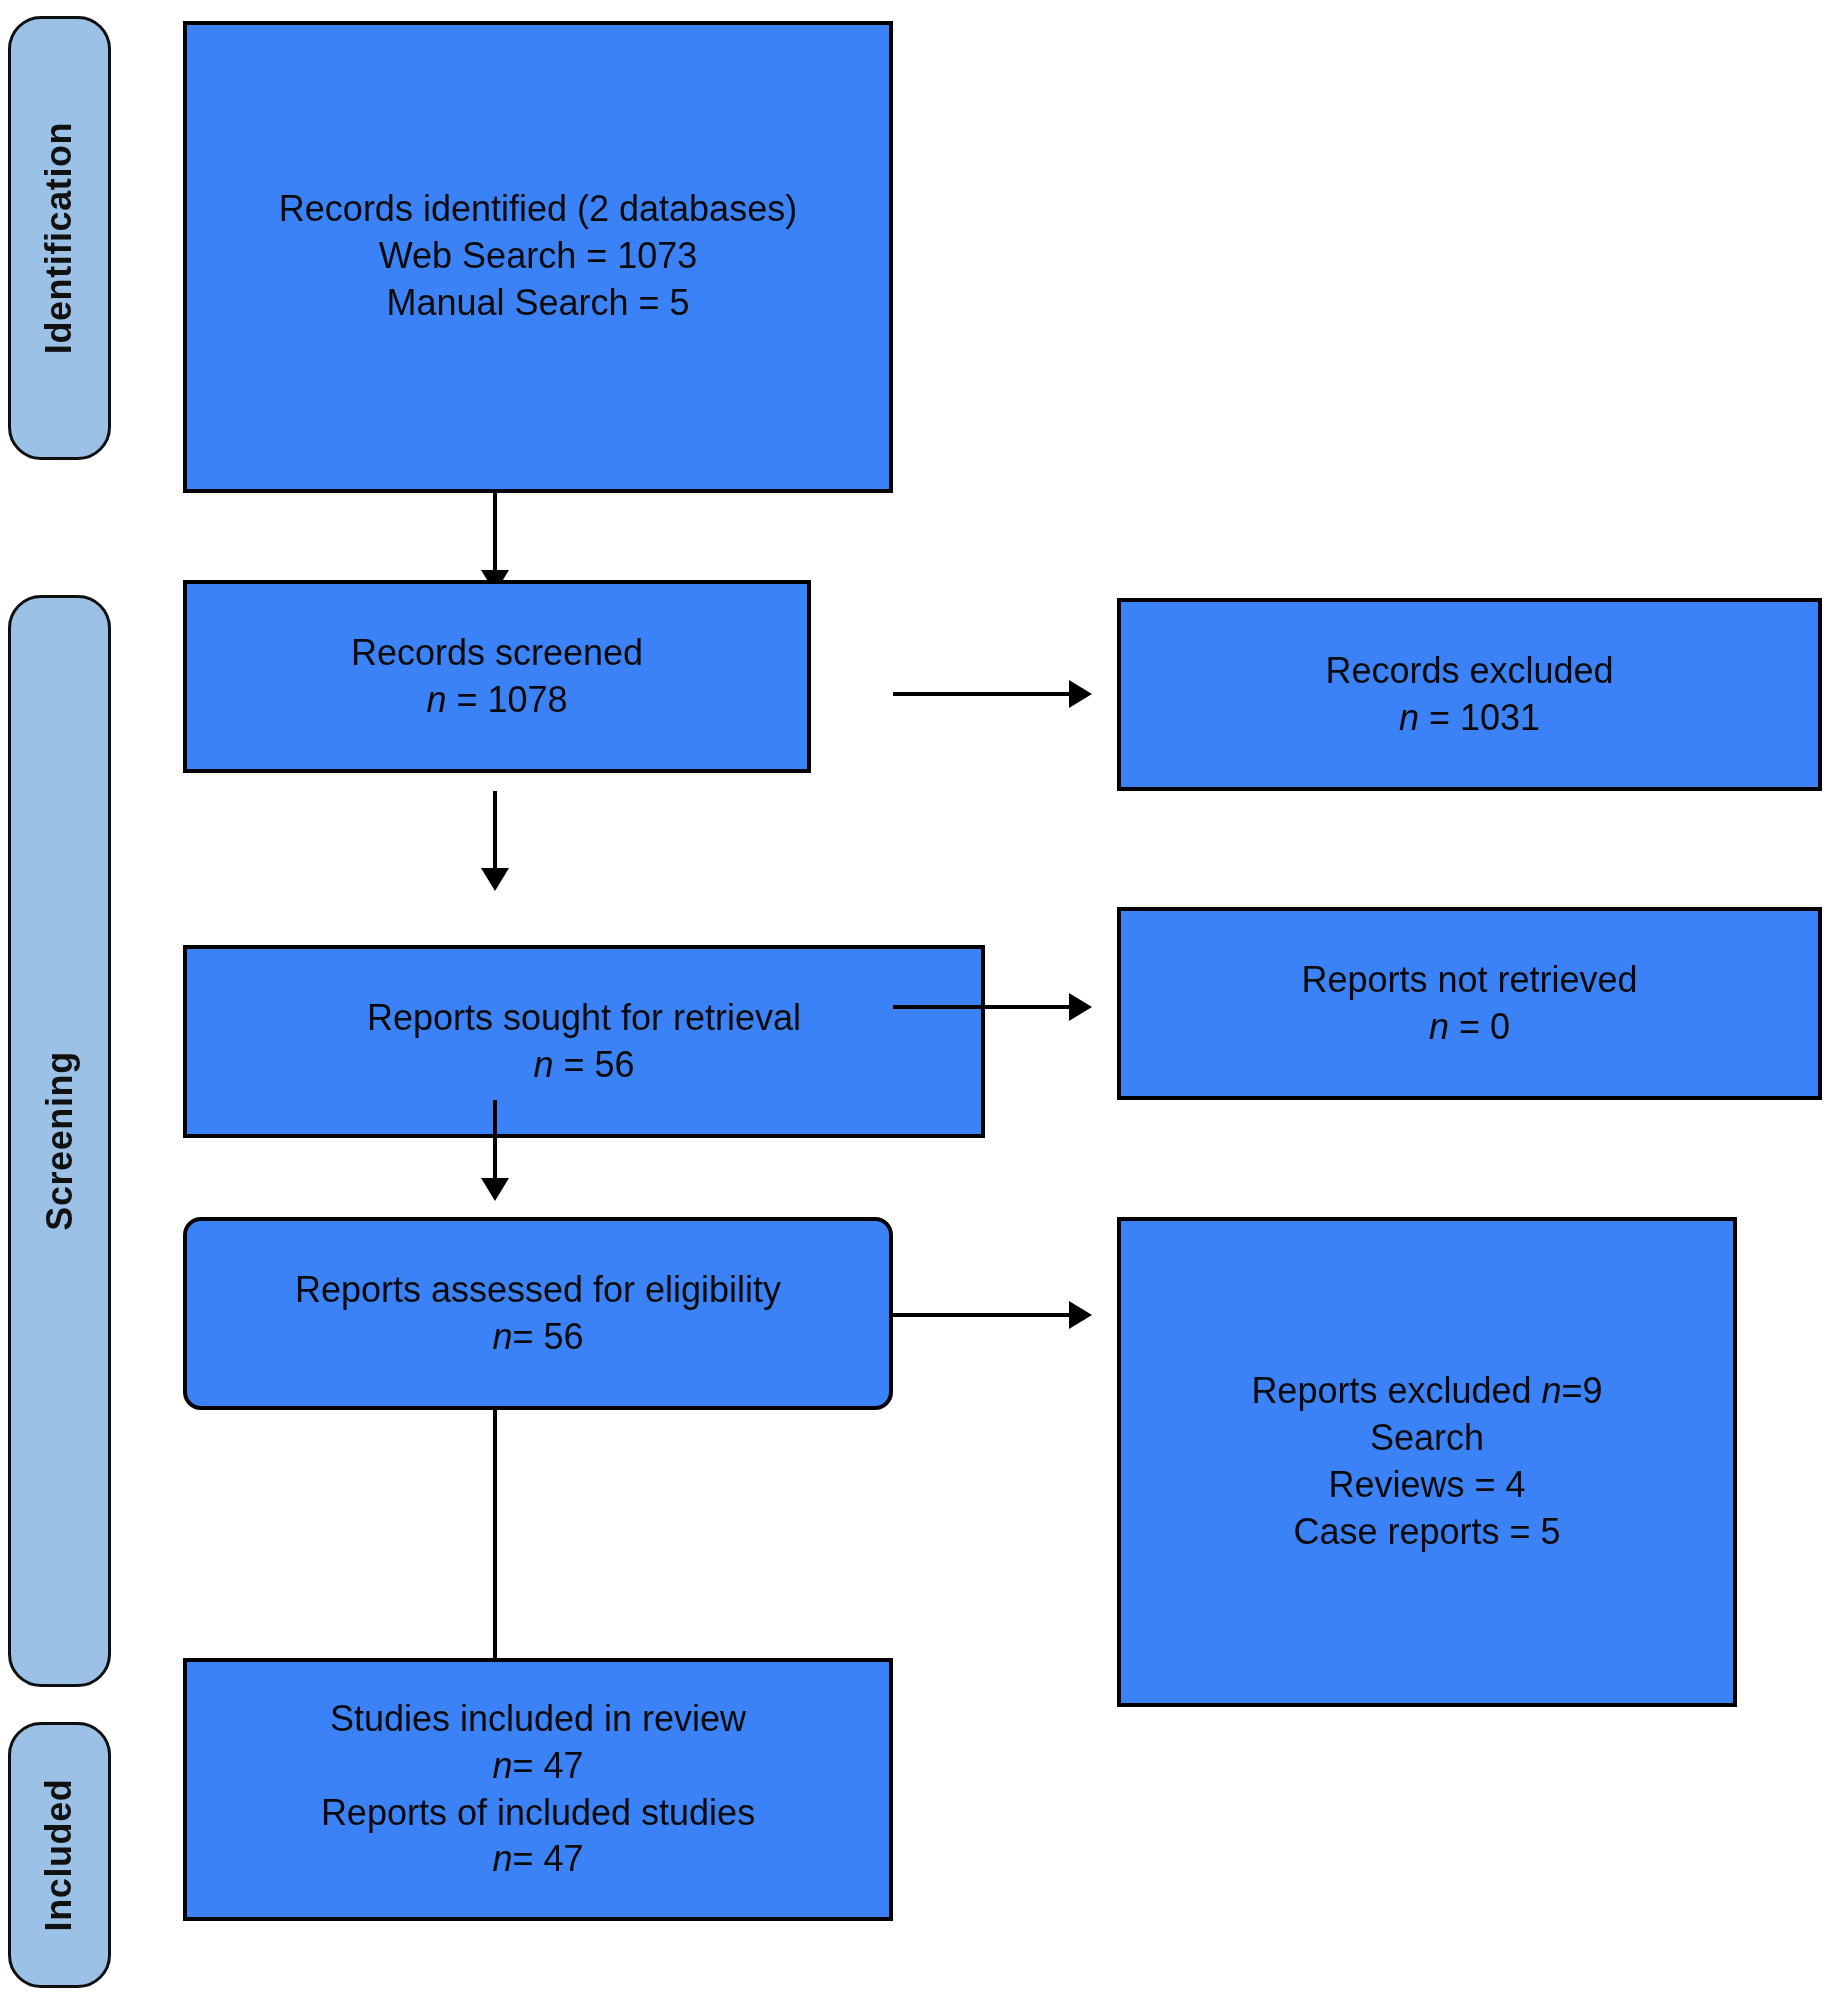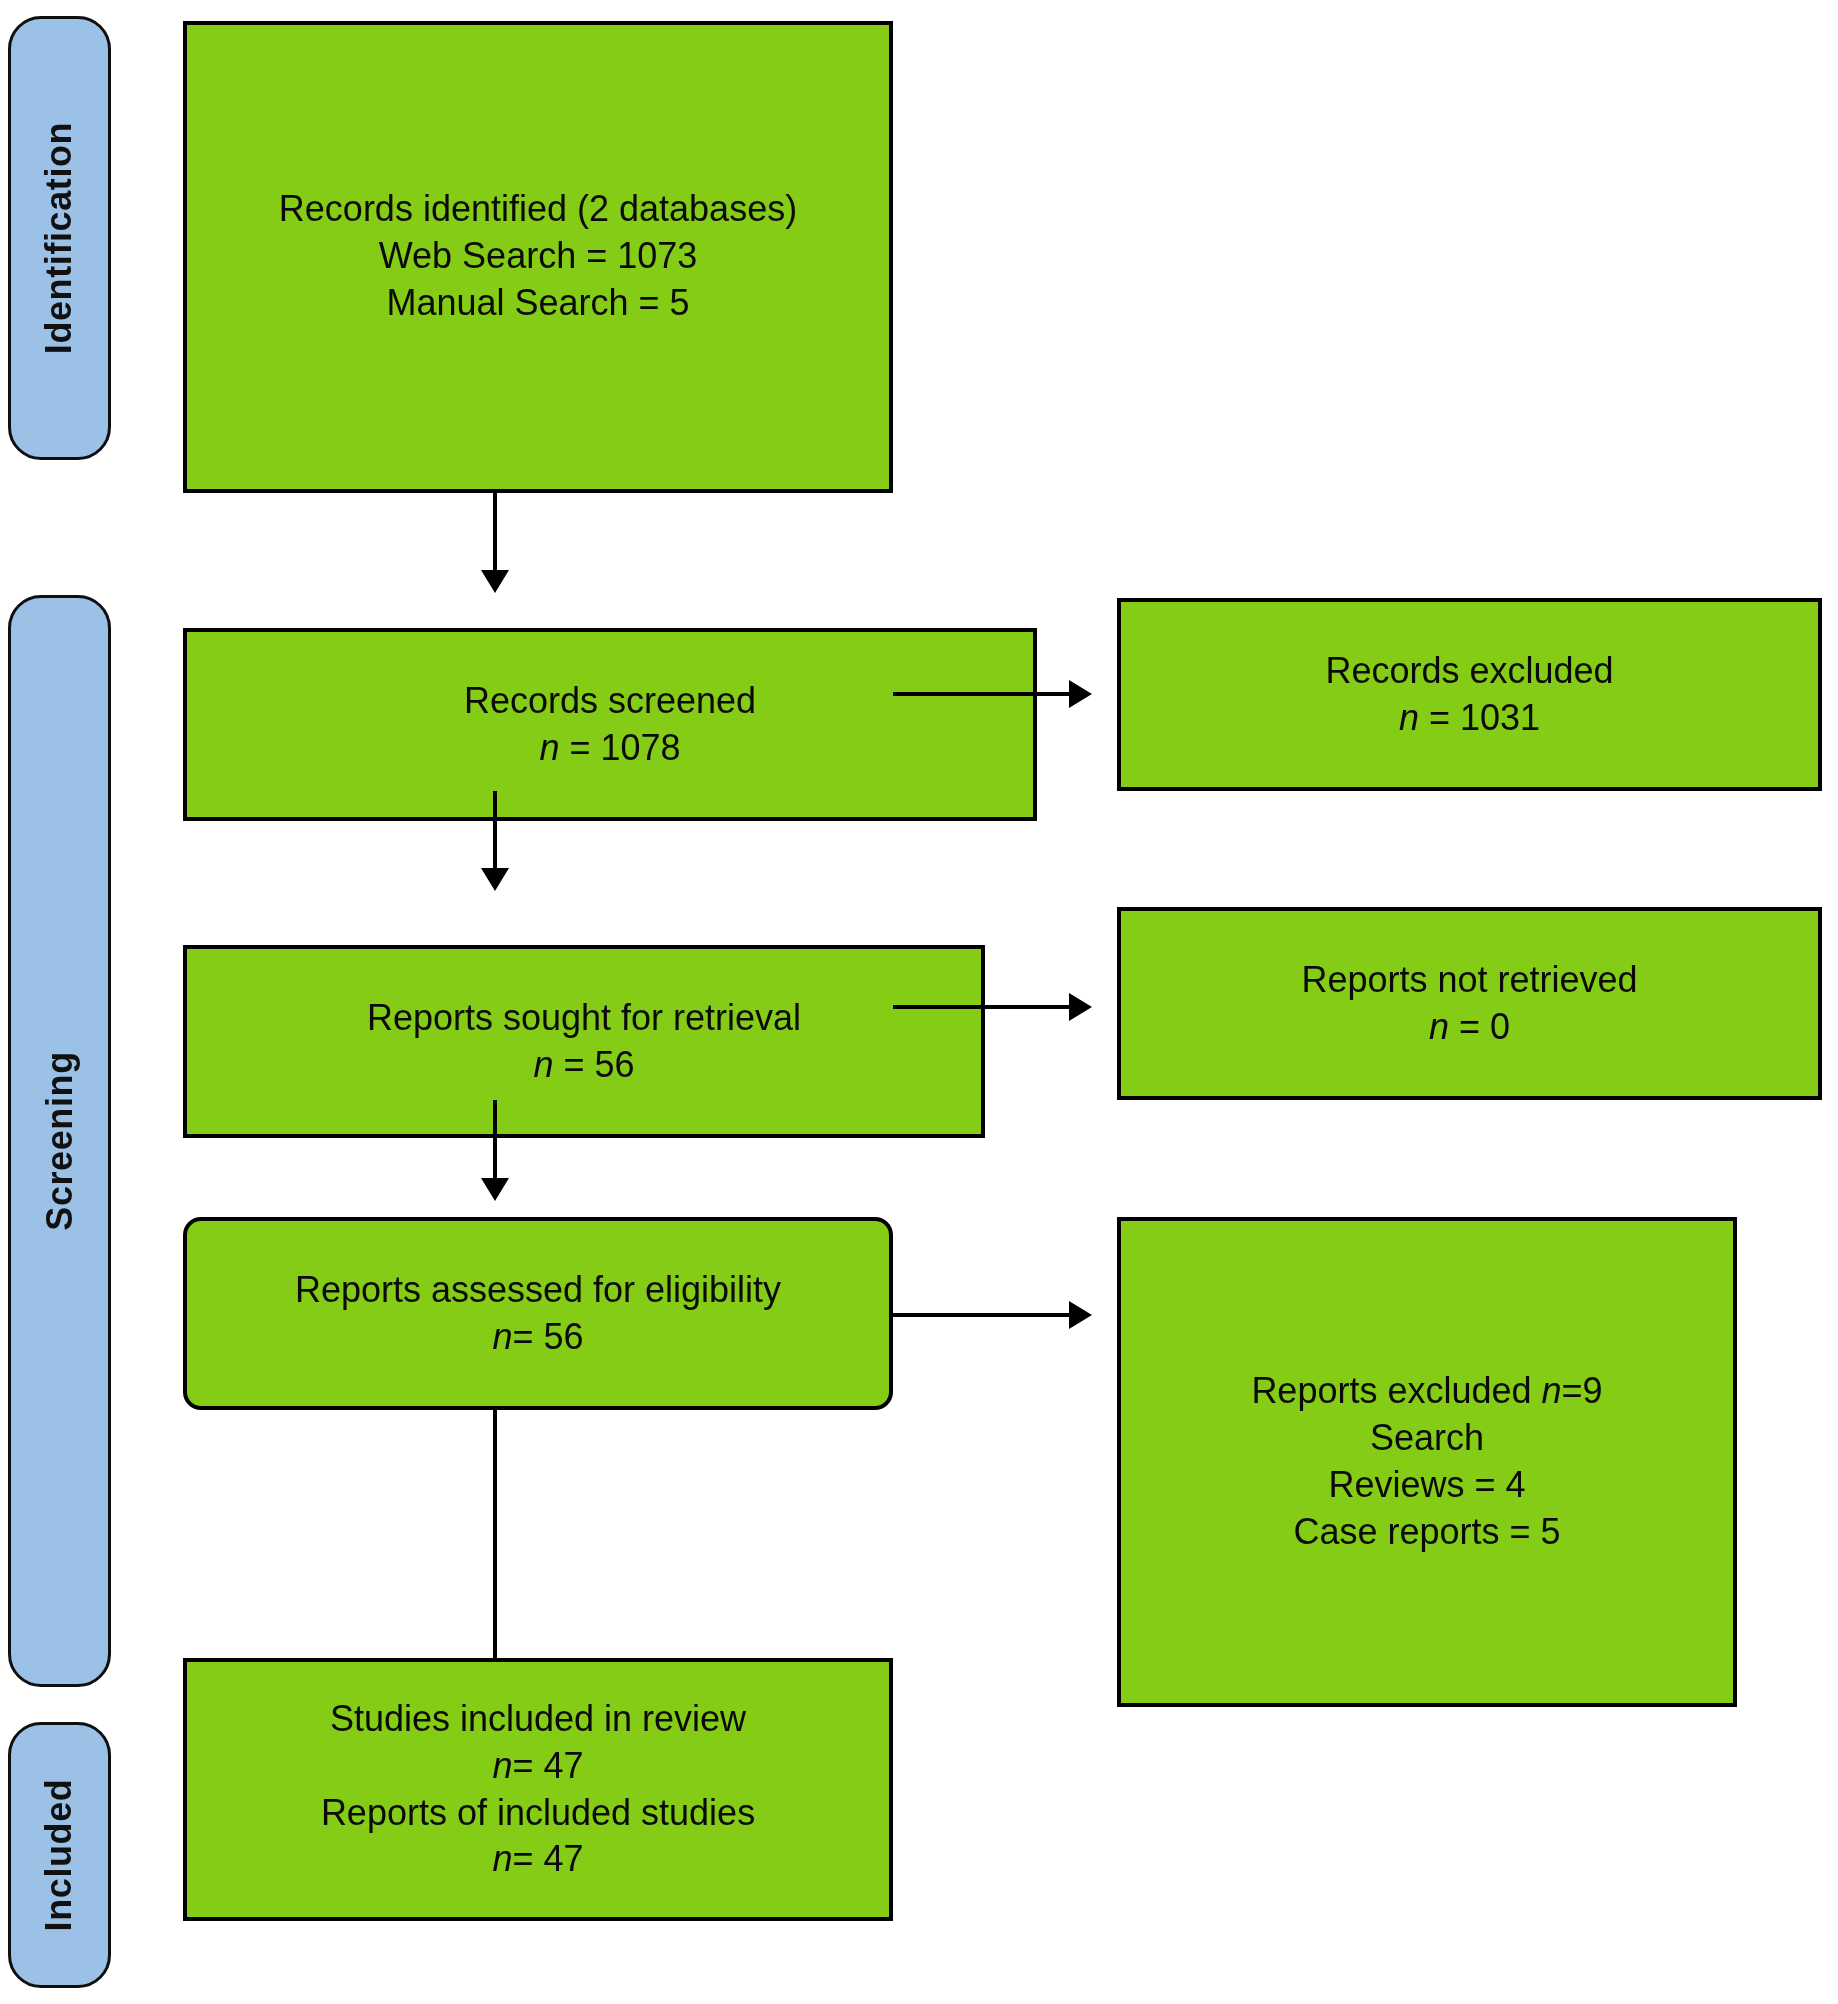--- a/index.html
+++ b/index.html
@@ -24,21 +24,21 @@
     font-weight:bold;
     font-size:36px;
     letter-spacing:0.6px;
     color:#111111;
     line-height:1;
   }
 
   
   .box{
     position:absolute;
-    background:#84cc16;
+    background:#3b82f6;
     border:4.1px solid #000000;
     box-sizing:border-box;
     display:flex;flex-direction:column;
     align-items:center;justify-content:center;
     text-align:center;
     color:#0a0a0a;
     font-size:36px;
     line-height:1.30;
   }
   .box .line{display:block;white-space:nowrap;}
@@ -79,21 +79,21 @@
 
   <div class="box" style="left:183px;top:20.5px;width:710px;height:472px;">
     <span class="line">Records identified (2 databases)</span>
     <span class="line">Web Search = 1073</span>
     <span class="line">Manual Search = 5</span>
   </div>
 
   <div class="vline" style="left:493px;top:493px;height:82px;"></div>
   <div class="arrow-down" style="left:481px;top:570px;"></div>
 
-  <div class="box" style="left:183px;top:628px;width:854px;height:193px;text-align:center;">
+  <div class="box" style="left:183px;top:580px;width:628px;height:193px;text-align:center;">
     <span class="line">Records screened</span>
     <span class="line">
       <span class="ital">n</span><span> = 1078</span>
     </span>
   </div>
 
   <div class="box" style="left:1117px;top:598px;width:705px;height:193px;">
     <span class="line">Records excluded</span>
     <span class="line">
       <span class="ital">n</span><span> = 1031</span>

